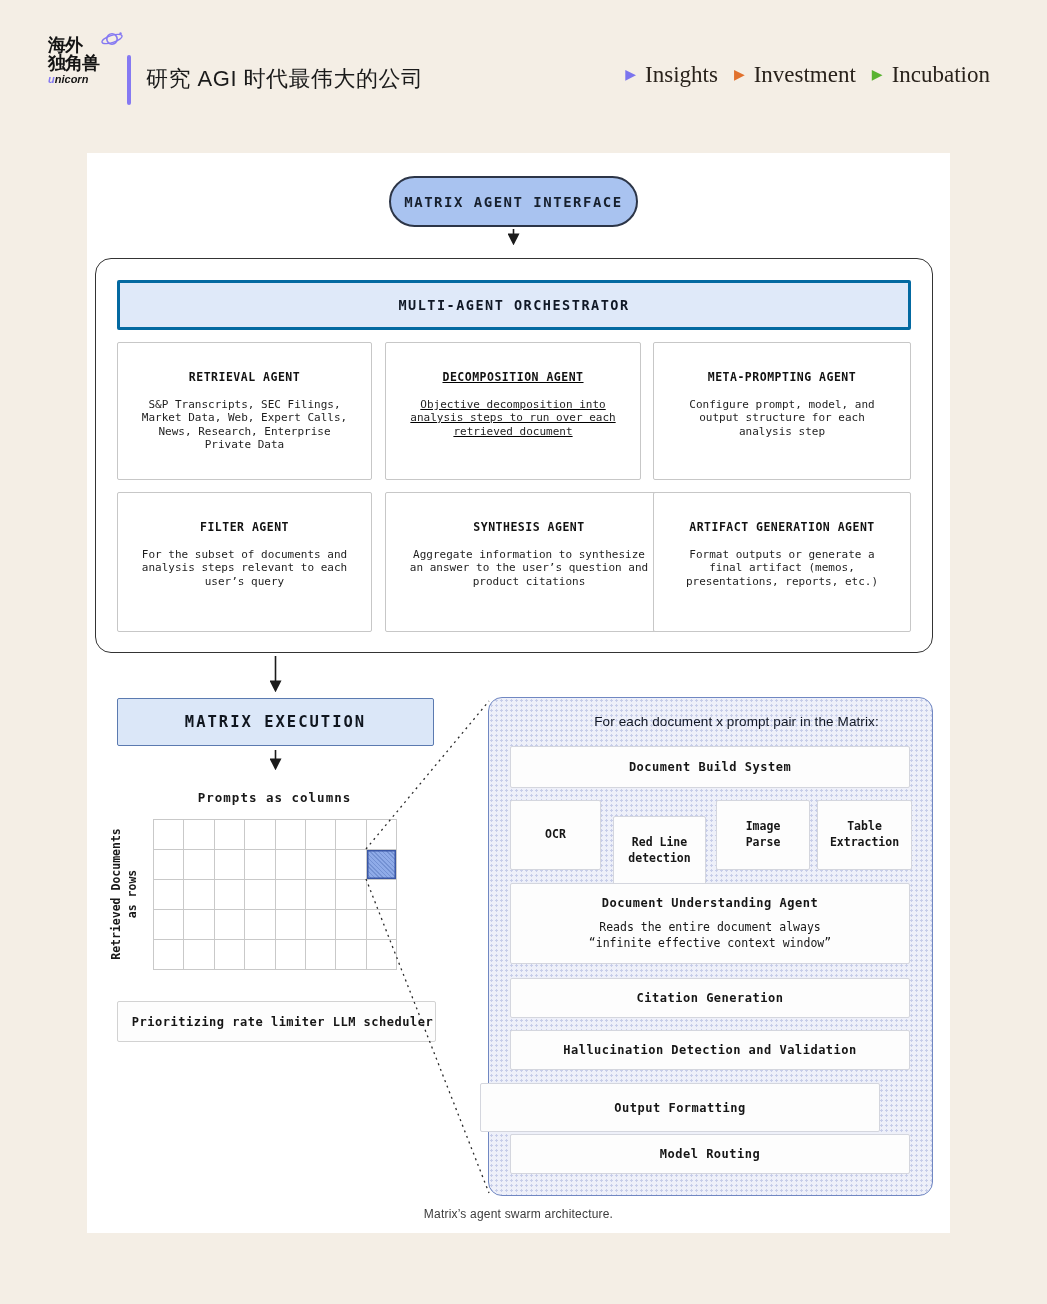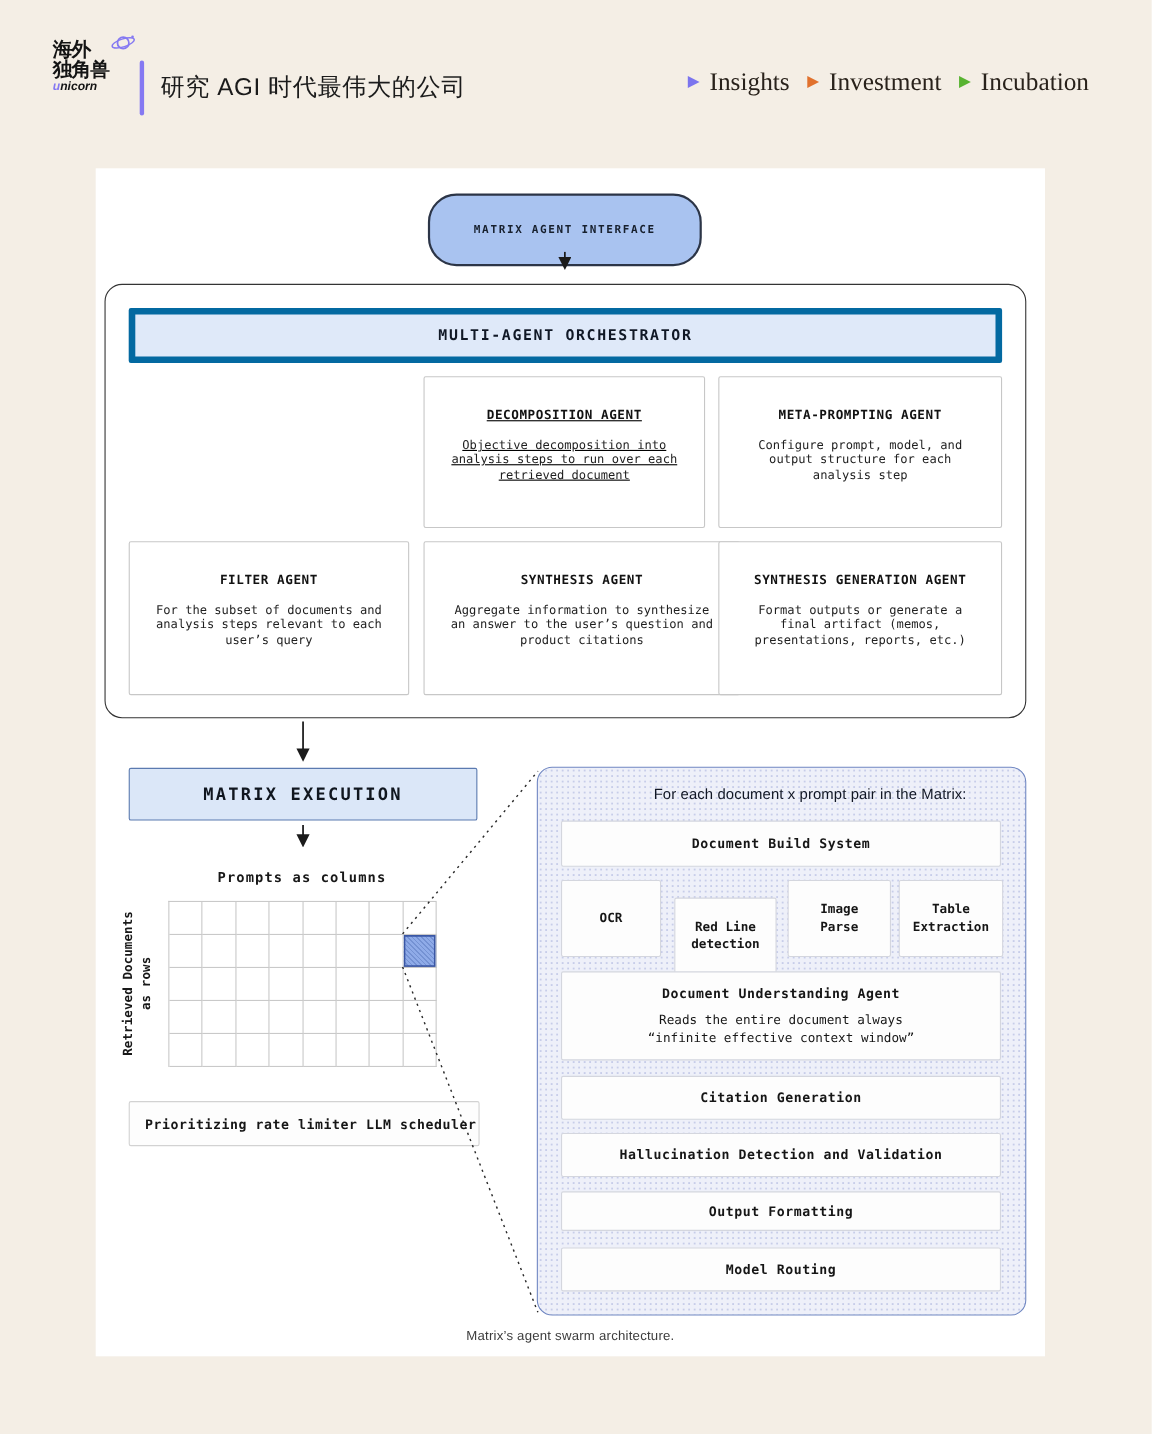--- a/index.html
+++ b/index.html
@@ -17,25 +17,25 @@
   .hdr-divider { position:absolute; left:127px; top:55px; width:4px; height:50px; background:#8579f2; border-radius:2px; }
   .tagline { position:absolute; left:146px; top:64px; font-size:22px; font-weight:500; color:#1b1b1b; letter-spacing:0.5px; }
   .nav { position:absolute; right:57px; top:62px; display:flex; align-items:center; gap:16px; font-family:"Liberation Serif", serif; font-size:23px; color:#29221b; }
   .nav-item { display:flex; align-items:center; gap:9px; cursor:pointer; }
   .nav-marker { font-size:14px; line-height:1; }
 
   
   .canvas { position:absolute; left:87px; top:153px; width:863px; height:1080px; background:#ffffff; }
 
   
-  .pill { position:absolute; left:389px; top:176px; width:249px; height:66px; background:#a9c3f0; border:2px solid #2c3547; border-radius:26px; display:flex; align-items:center; justify-content:center; font-size:10px; font-weight:bold; letter-spacing:1.5px; color:#17202e; }
+  .pill { position:absolute; left:389px; top:176px; width:249px; height:51px; background:#a9c3f0; border:2px solid #2c3547; border-radius:26px; display:flex; align-items:center; justify-content:center; font-size:14px; font-weight:bold; letter-spacing:1.5px; color:#17202e; }
 
   
   .orch-wrap { position:absolute; left:95px; top:258px; width:838px; height:395px; background:#ffffff; border:1.5px solid #343434; border-radius:16px; }
-  .orch-bar { position:absolute; left:117px; top:280px; width:794px; height:50px; background:#dfe9f9; border:6px solid #0369a1; border-radius:2px; display:flex; align-items:center; justify-content:center; font-size:13.5px; font-weight:bold; letter-spacing:1.5px; color:#101826; }
+  .orch-bar { position:absolute; left:117px; top:280px; width:794px; height:50px; background:#dfe9f9; border:3px solid #0369a1; border-radius:2px; display:flex; align-items:center; justify-content:center; font-size:13.5px; font-weight:bold; letter-spacing:1.5px; color:#101826; }
   .agent-card { position:absolute; background:#ffffff; border:1px solid #c7c7c7; border-radius:2px; text-align:center; padding:27px 18px 0 18px; }
   .agent-title { font-size:11.5px; font-weight:bold; letter-spacing:0.5px; color:#121212; }
   .agent-body { margin-top:14px; font-size:11px; line-height:1.22; color:#1e1e1e; }
 
   
   .exec-box { position:absolute; left:117px; top:698px; width:317px; height:48px; background:#dbe7f8; border:1.5px solid #5b7ab0; border-radius:2px; display:flex; align-items:center; justify-content:center; font-size:15.5px; font-weight:bold; letter-spacing:2px; color:#10161f; }
   .cols-label { position:absolute; left:153px; top:790px; width:243px; text-align:center; font-size:12.5px; font-weight:bold; letter-spacing:1px; color:#181818; }
   .rows-label { position:absolute; left:51px; top:877px; width:150px; height:34px; transform:rotate(-90deg); text-align:center; font-size:11.5px; font-weight:bold; line-height:1.35; color:#181818; white-space:pre-line; }
   .matrix-grid { position:absolute; left:153px; top:819px; width:244px; height:151px; display:grid; grid-template-rows:repeat(5,1fr); border-top:1px solid #c9c9c9; border-left:1px solid #c9c9c9; background:#ffffff; }
   .mcell { border-right:1px solid #c9c9c9; border-bottom:1px solid #c9c9c9; }
@@ -89,39 +89,43 @@
     </div>
   </div>
 
   <div class="canvas"></div>
 
   <div class="pill mono">MATRIX AGENT INTERFACE</div>
 
   <div class="orch-wrap"></div>
   <div class="orch-bar mono">MULTI-AGENT ORCHESTRATOR</div>
 
+  <div class="agent-card mono" style="left:117px; top:342px; width:255px; height:138px;">
+    <div class="agent-title">RETRIEVAL AGENT</div>
+    <div class="agent-body">S&amp;P Transcripts, SEC Filings, Market Data, Web, Expert Calls, News, Research, Enterprise Private Data</div>
+  </div>
   <div class="agent-card mono" style="left:385px; top:342px; width:256px; height:138px;text-decoration:underline;">
     <div class="agent-title">DECOMPOSITION AGENT</div>
     <div class="agent-body">Objective decomposition into analysis steps to run over each retrieved document</div>
   </div>
   <div class="agent-card mono" style="left:653px; top:342px; width:258px; height:138px;">
     <div class="agent-title">META-PROMPTING AGENT</div>
     <div class="agent-body">Configure prompt, model, and output structure for each analysis step</div>
   </div>
 
   <div class="agent-card mono" style="left:117px; top:492px; width:255px; height:140px;">
     <div class="agent-title">FILTER AGENT</div>
     <div class="agent-body">For the subset of documents and analysis steps relevant to each user’s query</div>
   </div>
   <div class="agent-card mono" style="left:385px; top:492px; width:288px; height:140px;">
     <div class="agent-title">SYNTHESIS AGENT</div>
     <div class="agent-body">Aggregate information to synthesize an answer to the user’s question and product citations</div>
   </div>
   <div class="agent-card mono" style="left:653px; top:492px; width:258px; height:140px;">
-    <div class="agent-title">SYNTHESIS GENERATION AGENT</div>
+    <div class="agent-title">ARTIFACT GENERATION AGENT</div>
     <div class="agent-body">Format outputs or generate a final artifact (memos, presentations, reports, etc.)</div>
   </div>
 
   <div class="exec-box mono">MATRIX EXECUTION</div>
   <div class="cols-label mono">Prompts as columns</div>
   <div class="rows-label mono">Retrieved Documents
 as rows</div>
   <div class="matrix-grid" style="grid-template-columns: repeat(8, 1fr); grid-template-rows: repeat(5, 1fr);">
       <div class="mcell"></div>
       <div class="mcell"></div>
@@ -186,21 +190,21 @@
     <div class="und-body">Reads the entire document always
 “infinite effective context window”</div>
   </div>
 
   <div class="pbox mono" style="left:510px; top:978px; width:400px; height:40px;">
     <div class="pbox-title">Citation Generation</div>
   </div>
   <div class="pbox mono" style="left:510px; top:1030px; width:400px; height:40px;">
     <div class="pbox-title">Hallucination Detection and Validation</div>
   </div>
-  <div class="pbox mono" style="left:510px; top:1083px; width:400px; height:36px;">
+  <div class="pbox mono" style="left:480px; top:1083px; width:400px; height:49px;">
     <div class="pbox-title">Output Formatting</div>
   </div>
   <div class="pbox mono" style="left:510px; top:1134px; width:400px; height:40px;">
     <div class="pbox-title">Model Routing</div>
   </div>
 
   <div class="caption">Matrix’s agent swarm architecture.</div>
 
   <svg class="overlay" viewBox="0 0 1047 1304">
     <defs>

